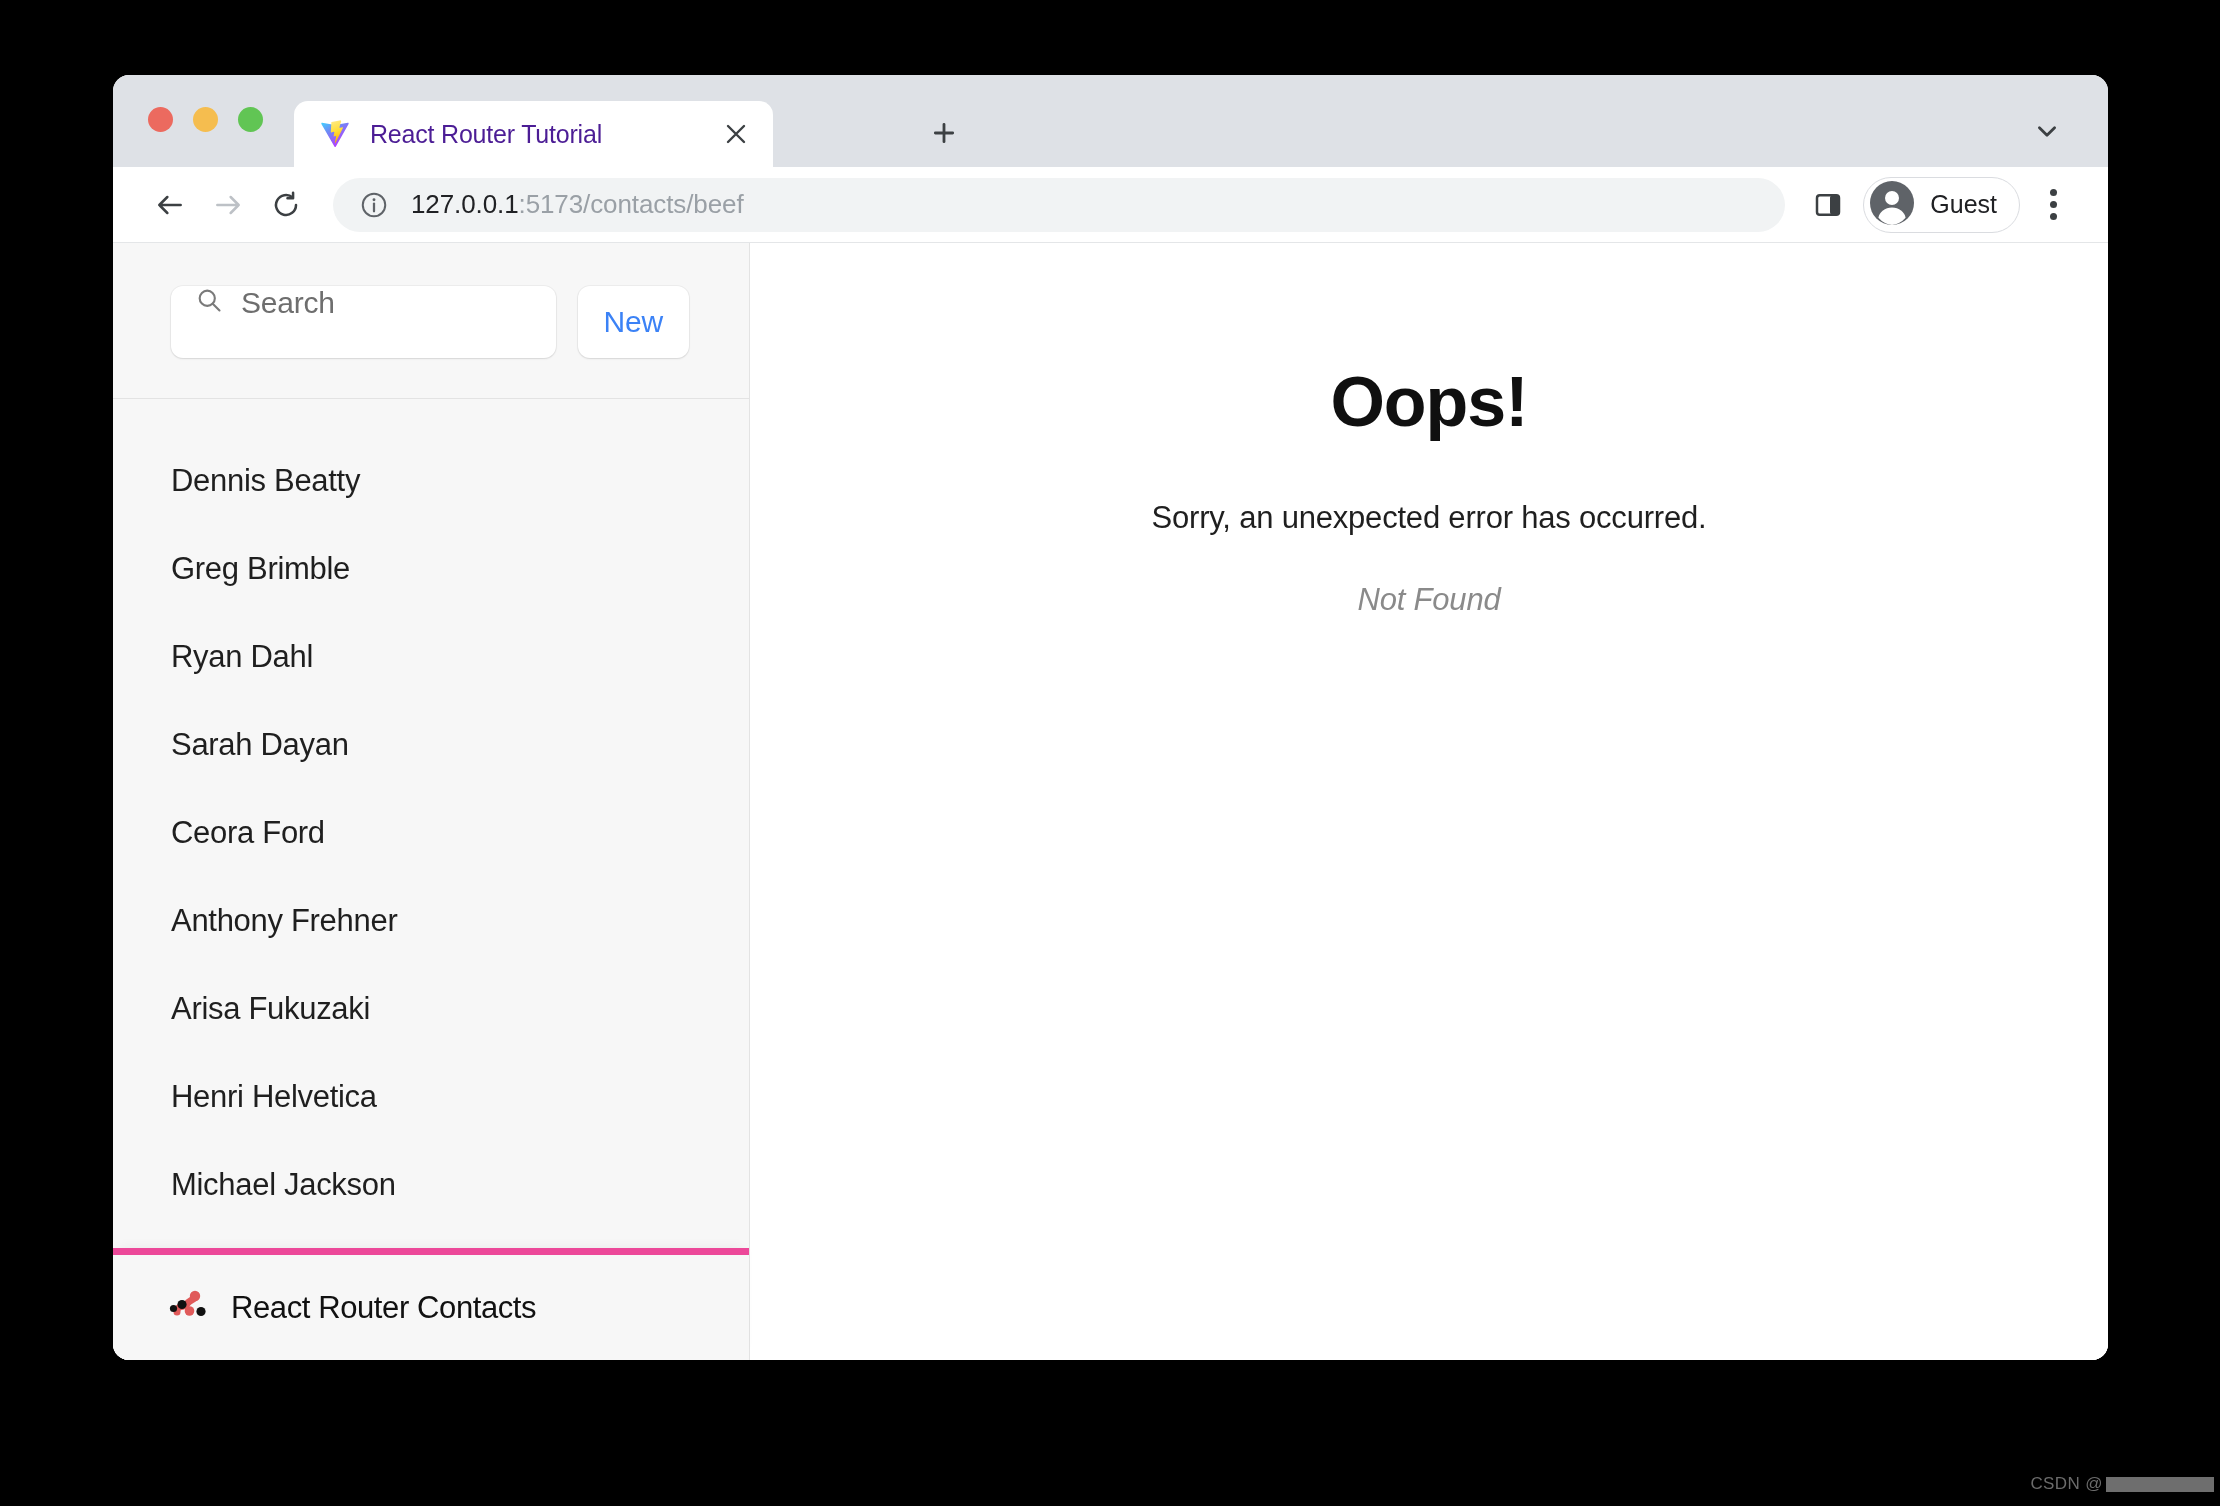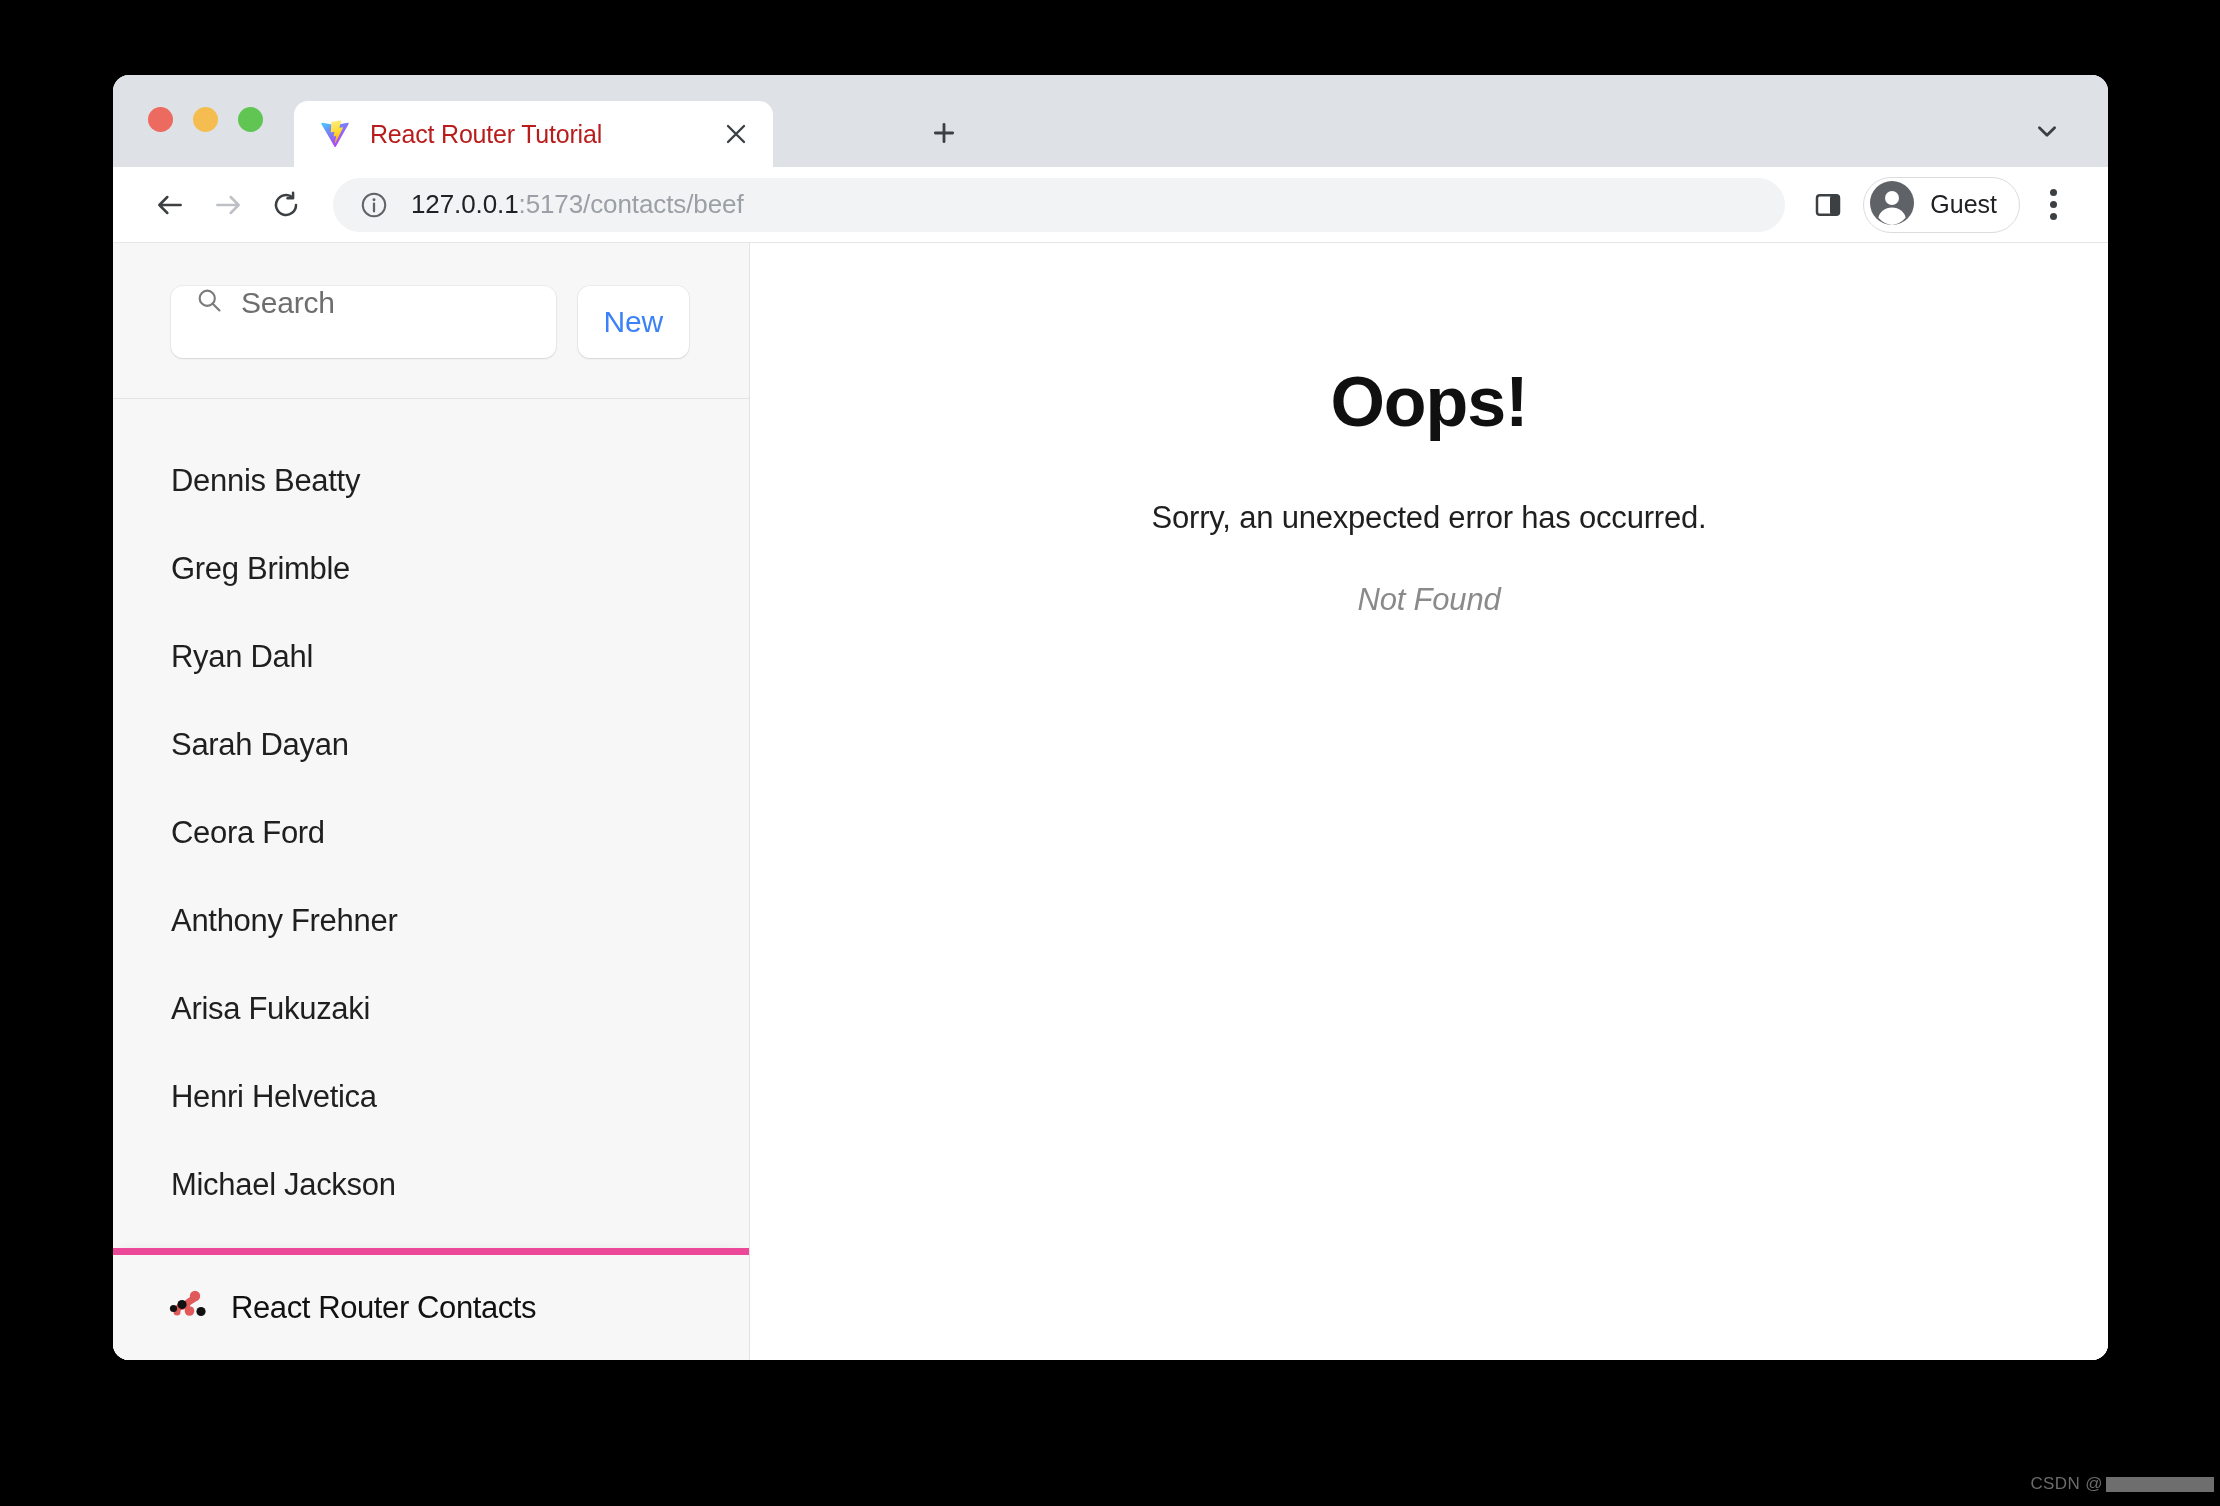--- a/index.html
+++ b/index.html
@@ -63,21 +63,21 @@
   }
   .tab-favicon {
     width: 30px; height: 30px;
     flex: 0 0 auto;
     display: flex; align-items: center; justify-content: center;
   }
   .tab-title {
     flex: 1 1 auto;
     margin-left: 20px;
     font-size: 25px;
-    color: #b91c1c;
+    color: #4c1d95;
     white-space: nowrap;
     overflow: hidden;
     text-overflow: ellipsis;
     letter-spacing: -0.2px;
   }
   .tab-close {
     width: 50px; height: 50px;
     margin-right: 12px;
     flex: 0 0 auto;
     display: flex; align-items: center; justify-content: center;

